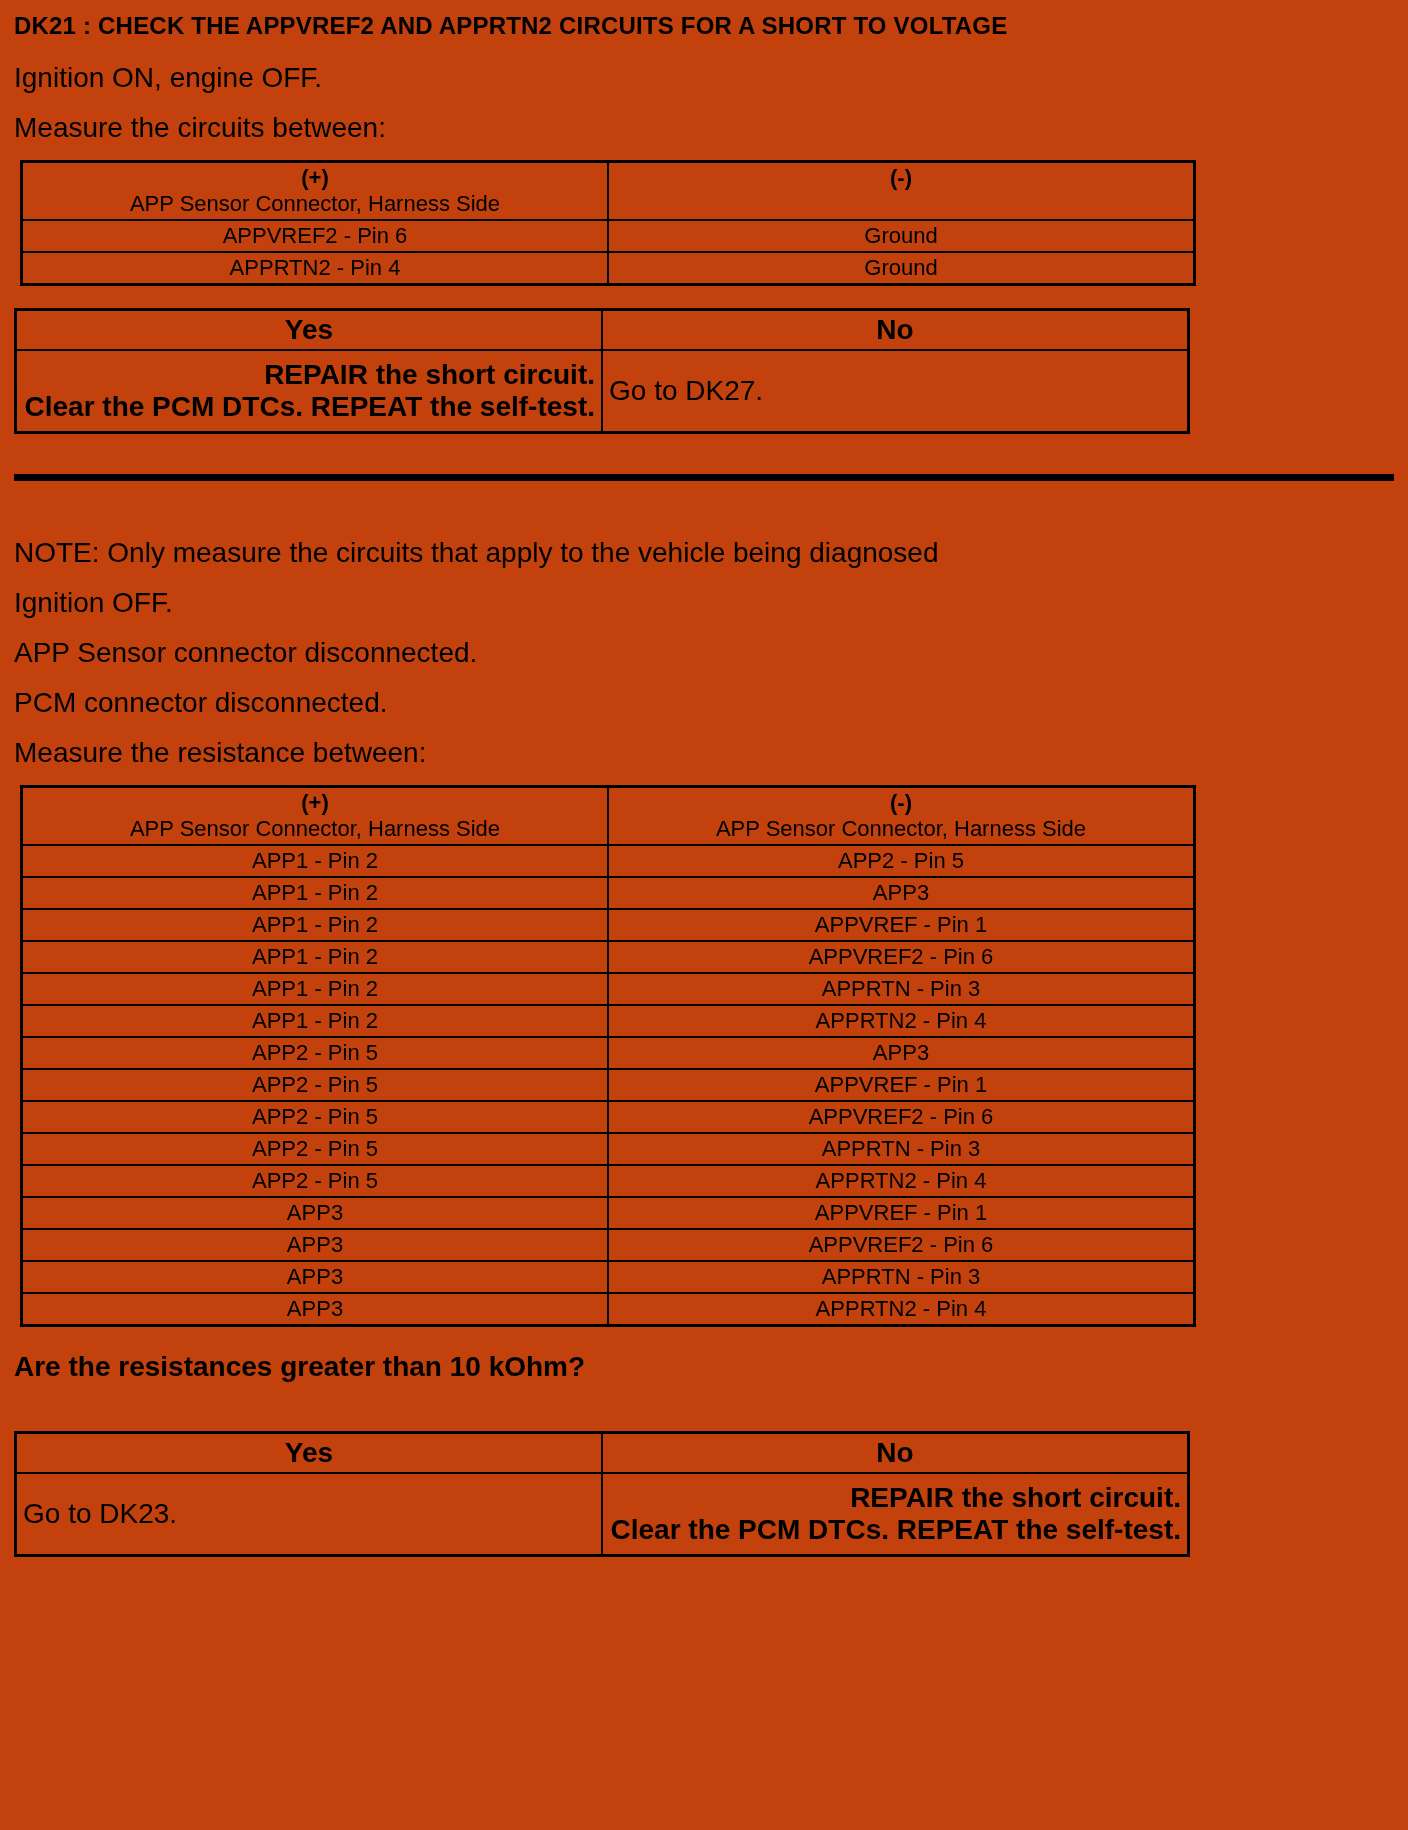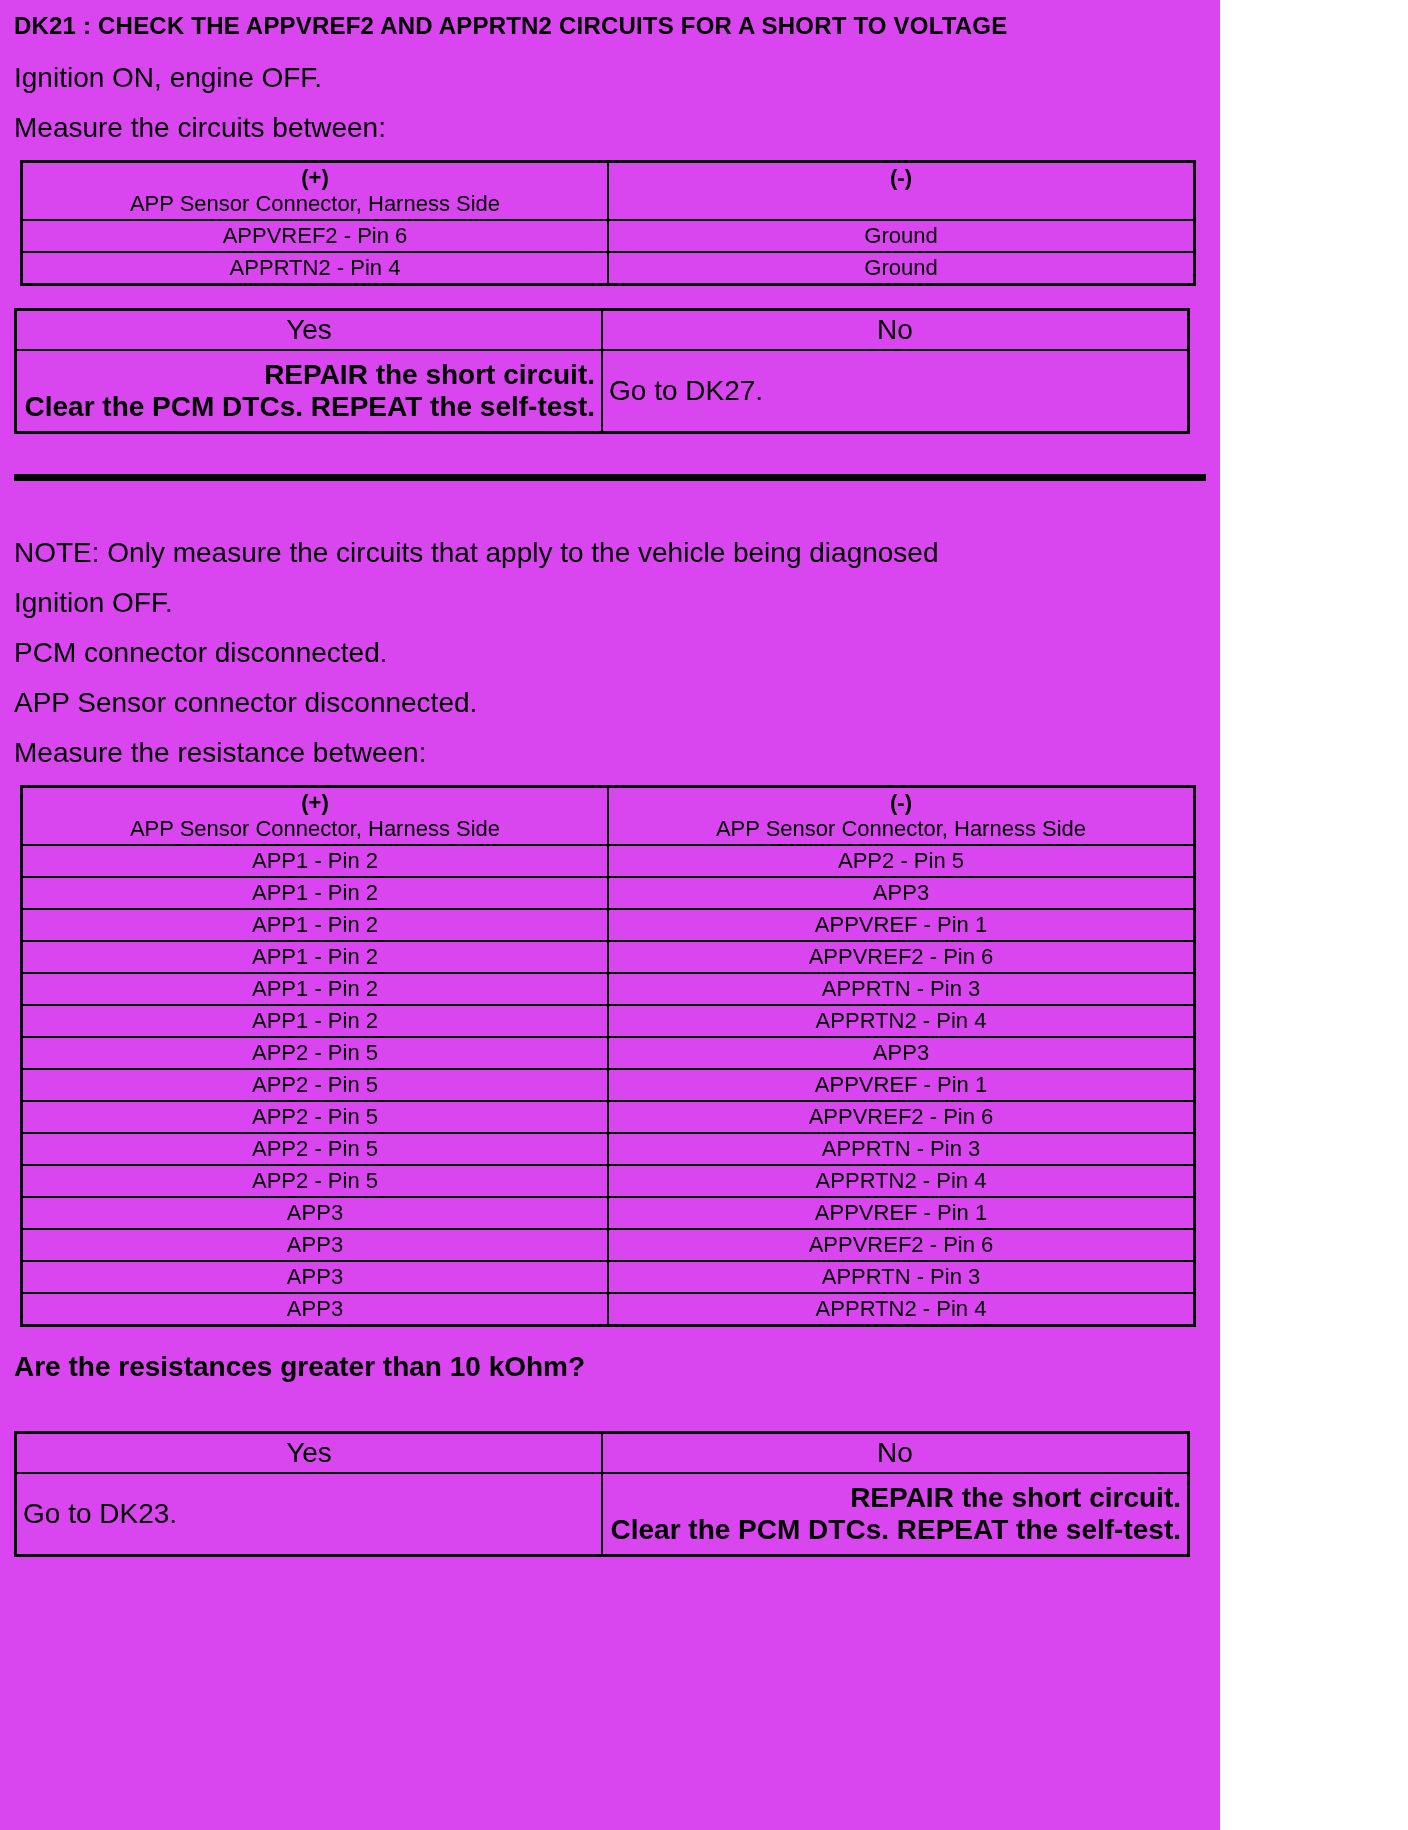--- a/index.html
+++ b/index.html
@@ -3,25 +3,25 @@
 <meta charset="utf-8">
 <style>
   html, body {
     margin: 0;
     padding: 0;
     background: #ffffff;
     color: #000000;
     font-family: "Liberation Sans", sans-serif;
   }
   .page {
-    width: 1220px;
+    width: 1408px;
     height: 1830px;
     box-sizing: border-box;
     padding: 12px 14px 0 14px;
-    background: #d946ef;
+    background: #c2410c;
     overflow: hidden;
   }
   .step-heading {
     font-size: 24px;
     font-weight: bold;
     margin: 0 0 22px 0;
     letter-spacing: 0.2px;
   }
   .body-line {
     font-size: 28px;
@@ -58,21 +58,21 @@
     vertical-align: top;
   }
   .measure-table .hdr-title {
     font-weight: bold;
   }
   .measure-table .hdr-sub {
     font-weight: normal;
   }
   .decision-table th {
     font-size: 28px;
-    font-weight: normal;
+    font-weight: bold;
     text-align: center;
     padding: 2px 6px;
     height: 34px;
   }
   .decision-table td {
     font-size: 28px;
     padding: 2px 6px;
     height: 76px;
     vertical-align: middle;
   }
@@ -146,22 +146,22 @@
     </tbody>
       </table>
   </section>
 
   <hr class="divider">
 
   <section>
 
     <p class="body-line">NOTE: Only measure the circuits that apply to the vehicle being diagnosed</p>
     <p class="body-line">Ignition OFF.</p>
+    <p class="body-line">APP Sensor connector disconnected.</p>
     <p class="body-line">PCM connector disconnected.</p>
-    <p class="body-line">APP Sensor connector disconnected.</p>
     <p class="body-line pre-table">Measure the resistance between:</p>
 
     <table class="measure-table big">
       <tbody>
           <tr>
         <th>
           <div class="hdr-title">(+)</div>
           <div class="hdr-sub">APP Sensor Connector, Harness Side</div>
         </th>
         <th>

